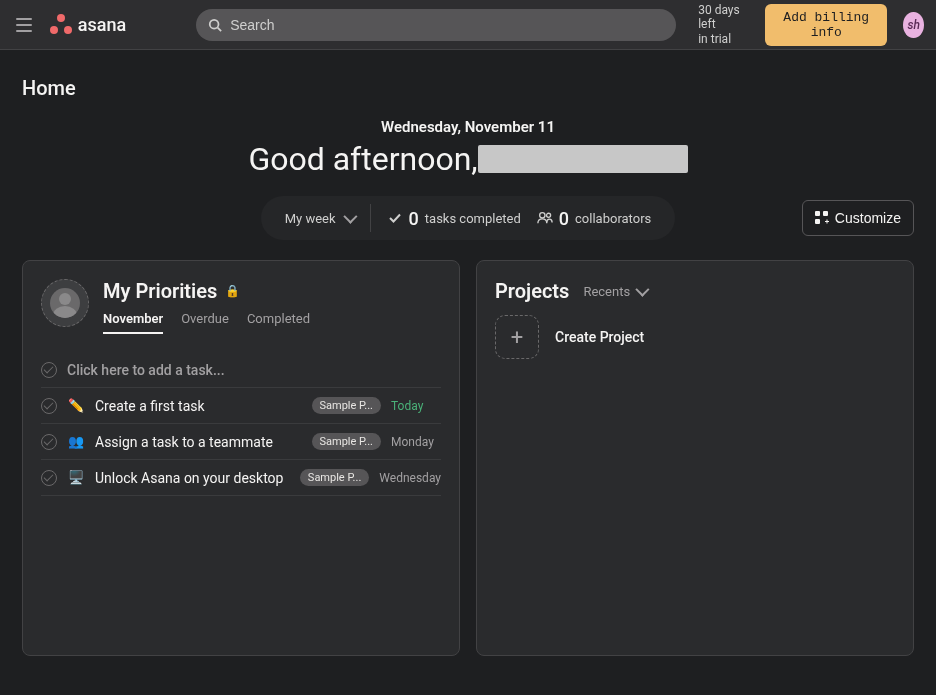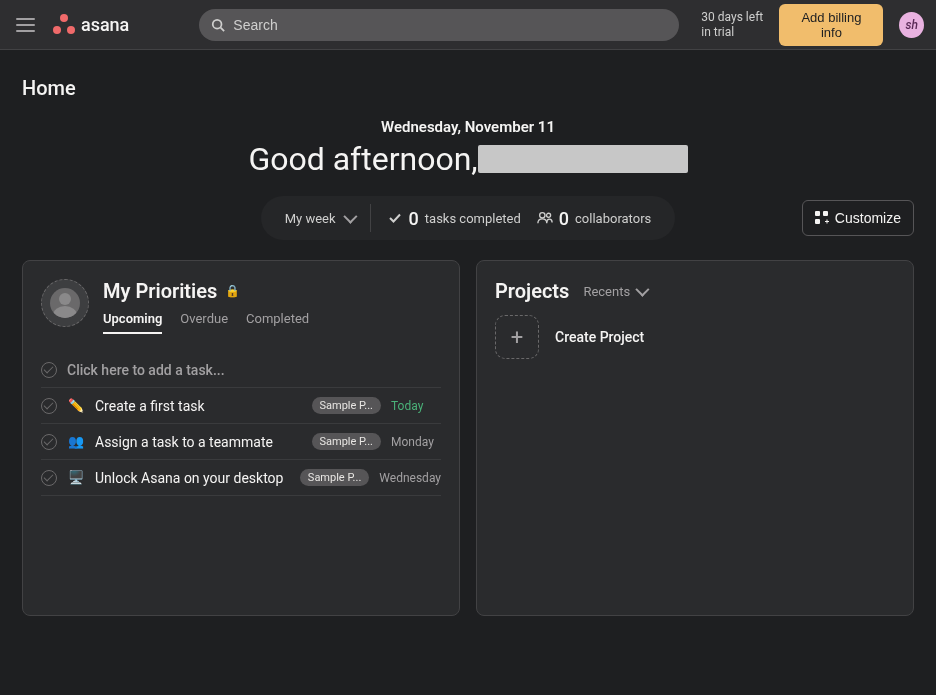--- a/index.html
+++ b/index.html
@@ -79,20 +79,21 @@
   }
   .billing-btn {
     background: #f1bd6c;
     color: #1e1f21;
     border: none;
     border-radius: 6px;
     padding: 6px 12px;
     font-size: 13px;
     font-weight: 500;
     cursor: pointer;
+    font-family: Liberation Mono, monospace;
   }
   .avatar-badge {
     width: 26px; height: 26px;
     border-radius: 50%;
     background: #e9b2e0;
     color: #5a2a56;
     display: flex; align-items: center; justify-content: center;
     font-size: 12px; font-weight: 500;
     margin-left: 6px;
     cursor: pointer;
@@ -171,21 +172,21 @@
 
   
   .panels {
     display: flex; gap: 16px;
     margin-top: 20px;
   }
   .panel {
     background: #2a2b2d;
     border: 1px solid #424244;
     border-radius: 8px;
-    height: 356px;
+    height: 396px;
     flex: 1;
     padding: 18px 18px;
     overflow: hidden;
   }
 
   
   .mp-head {
     display: flex; gap: 14px; align-items: flex-start;
   }
   .mp-avatar {
@@ -384,21 +385,21 @@
       <div class="mp-head">
         <div class="mp-avatar">
           <div class="silhouette"></div>
         </div>
         <div>
           <div class="mp-title-row">
             <span>My Priorities</span>
             <span class="lock-icon">🔒</span>
           </div>
           <div class="mp-tabs">
-            <div class="mp-tab active">Upcoming</div>
+            <div class="mp-tab active">November</div>
             <div class="mp-tab">Overdue</div>
             <div class="mp-tab">Completed</div>
           </div>
         </div>
       </div>
 
       <div class="task-list">
         <div class="task-row add">
           <div class="check-circle"></div>
           <span>Click here to add a task...</span>

